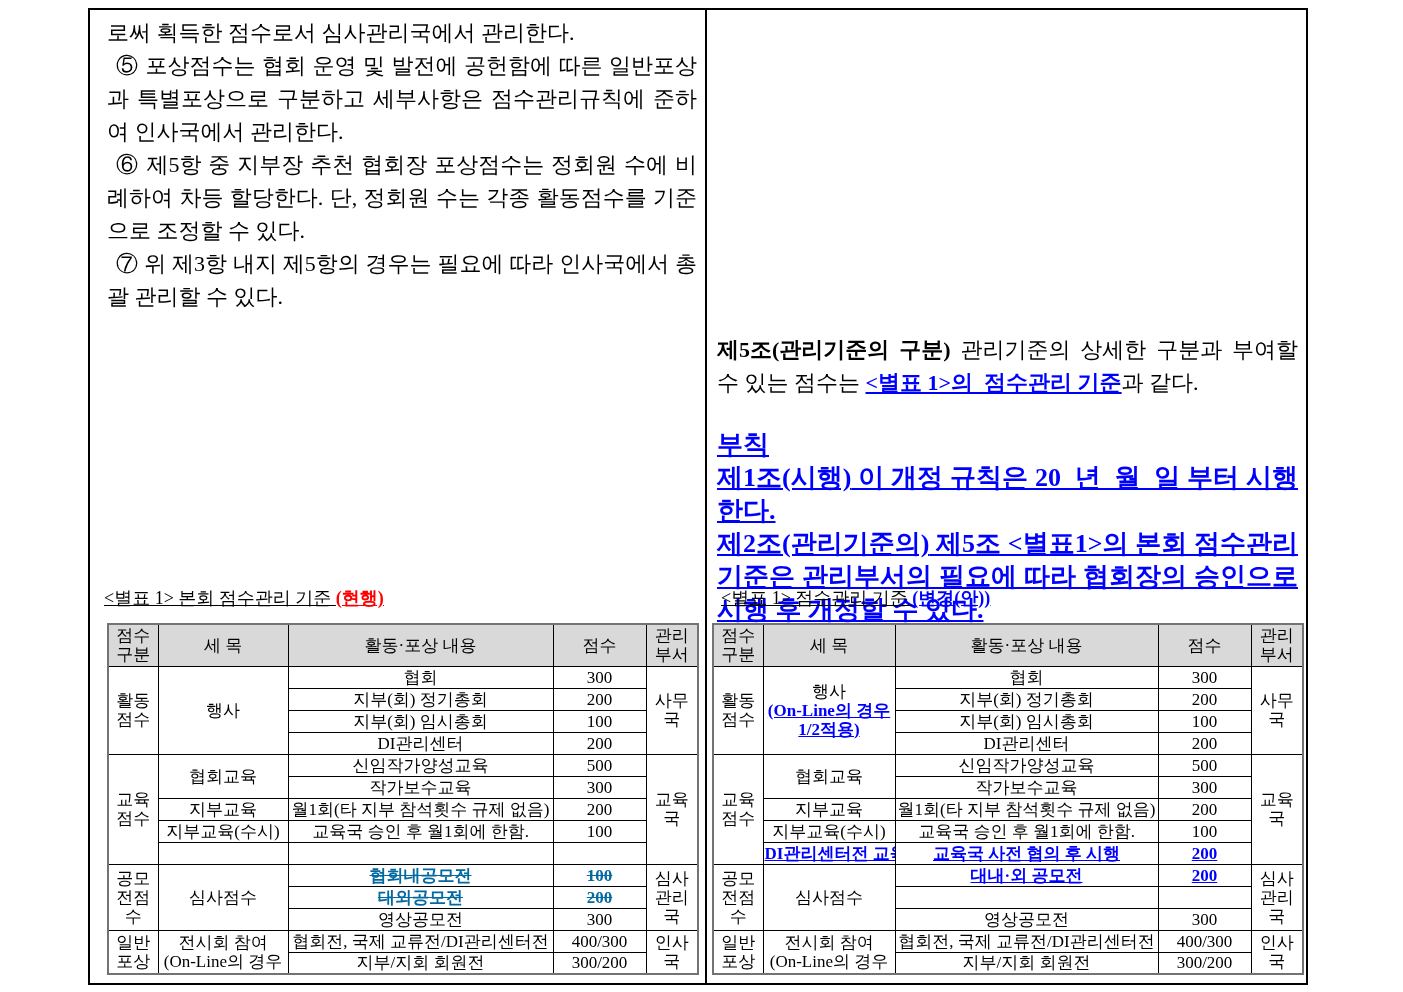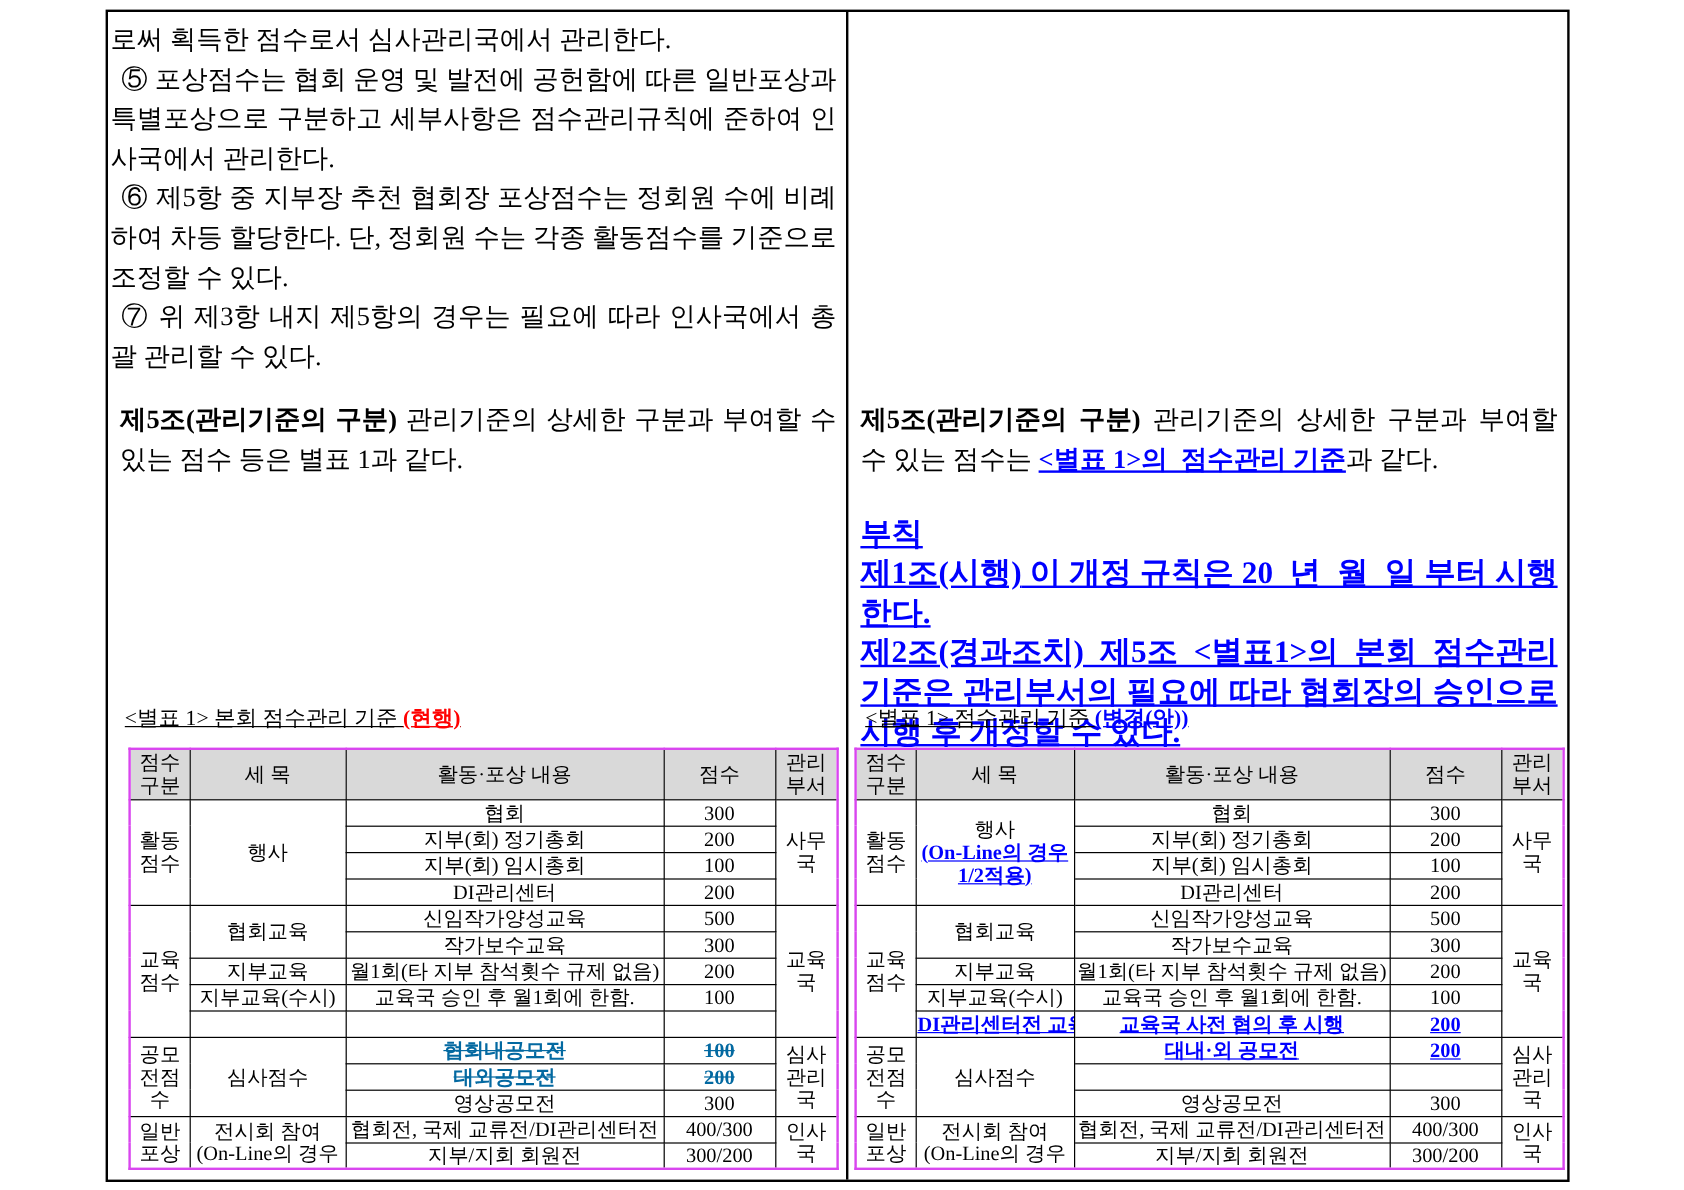--- a/index.html
+++ b/index.html
@@ -18,21 +18,21 @@
     display: flex;
   }
   .pane { position: relative; height: 100%; }
   .pane-left  { width: 617px; border-right: 2px solid #000; }
   .pane-right { flex: 1; }
 
   .bodytext { font-size: 22px; line-height: 33px; text-align: justify; }
   .bodytext p { margin: 0; }
   .bodytext p.ind { text-indent: 9px; }
 
-  .top-text { position: absolute; top: 6px; left: 2px; right: 8px; }
+  .top-text { position: absolute; top: 6px; left: 17px; right: 8px; }
   .article5 { position: absolute; top: 323px; left: 10px; right: 8px; }
   .bold { font-weight: bold; }
 
   .appendix {
     position: absolute; top: 418px; left: 10px; right: 8px;
     font-size: 26px; line-height: 33px;
     color: #0000FF; font-weight: bold;
     text-align: justify;
   }
   .appendix p { margin: 0; text-decoration: underline; }
@@ -43,21 +43,21 @@
   .table-title {
     position: absolute; top: 573px; left: 14px; right: 8px;
     font-size: 18px; line-height: 30px; white-space: nowrap; text-decoration: underline;
   }
   .mark-cur { color: #FF0000; font-weight: bold; text-decoration: underline; }
   .mark-new { color: #0000FF; font-weight: bold; text-decoration: underline; }
 
   table.tb {
     position: absolute; top: 613px;
     border-collapse: collapse; table-layout: fixed;
-    border: 2px solid #d946ef;
+    border: 2px solid #737373;
     font-size: 17px; width: 590px;
   }
   .tb-left  { left: 17px; }
   .tb-right { left: 5px;  }
   table.tb td {
     border: 1px solid #000;
     text-align: center; vertical-align: middle;
     padding: 0 1px; line-height: 19px; overflow: hidden;
   }
   table.tb tr { height: 22px; }
@@ -73,25 +73,20 @@
 
   <div class="pane pane-left">
 
     <div class="top-text bodytext">
       <p>로써 획득한 점수로서 심사관리국에서 관리한다.</p>
       <p class="ind">⑤ 포상점수는 협회 운영 및 발전에 공헌함에 따른 일반포상과 특별포상으로 구분하고 세부사항은 점수관리규칙에 준하여 인사국에서 관리한다.</p>
       <p class="ind">⑥ 제5항 중 지부장 추천 협회장 포상점수는 정회원 수에 비례하여 차등 할당한다. 단, 정회원 수는 각종 활동점수를 기준으로 조정할 수 있다.</p>
       <p class="ind">⑦ 위 제3항 내지 제5항의 경우는 필요에 따라 인사국에서 총괄 관리할 수 있다.</p>
     </div>
 
-    <div class="article5 bodytext">
-      <p>
-        <span class="bold">제5조(관리기준의 구분)</span><span> 관리기준의 상세한 구분과 부여할 수 있는 점수 등은 별표 1과 같다.</span>
-      </p>
-    </div>
 
     <div class="table-title">
       <span>&lt;별표 1&gt; 본회 점수관리 기준 </span><span class="mark-cur">(현행)</span>
     </div>
 
     <table class="tb tb-left">
       <colgroup>
           <col style="width:50px">
           <col style="width:130px">
           <col style="width:265px">
@@ -205,21 +200,21 @@
         <span class="bold">제5조(관리기준의 구분)</span><span> 관리기준의 상세한 구분과 부여할 수 있는 점수는 </span><span class="add">&lt;별표 1&gt;의&nbsp;&nbsp;점수관리 기준</span><span>과 같다.</span>
       </p>
     </div>
 
     <div class="appendix">
       <p>부칙</p>
       <p>
         <span>제1조(시행)</span><span> 이 개정 규칙은 20&nbsp;&nbsp;년&nbsp;&nbsp;월&nbsp;&nbsp;일 부터 시행한다.</span>
       </p>
       <p>
-        <span>제2조(경과조치)</span><span> 제5조 &lt;별표1&gt;의 본회 점수관리 기준은 관리부서의 필요에 따라 협회장의 승인으로 시행 후 개정할 수 있다.</span>
+        <span>제2조(관리기준의)</span><span> 제5조 &lt;별표1&gt;의 본회 점수관리 기준은 관리부서의 필요에 따라 협회장의 승인으로 시행 후 개정할 수 있다.</span>
       </p>
     </div>
 
     <div class="table-title">
       <span>&lt;별표 1&gt; 점수관리 기준 </span><span class="mark-new">(변경(안))</span>
     </div>
 
     <table class="tb tb-right">
       <colgroup>
           <col style="width:50px">

